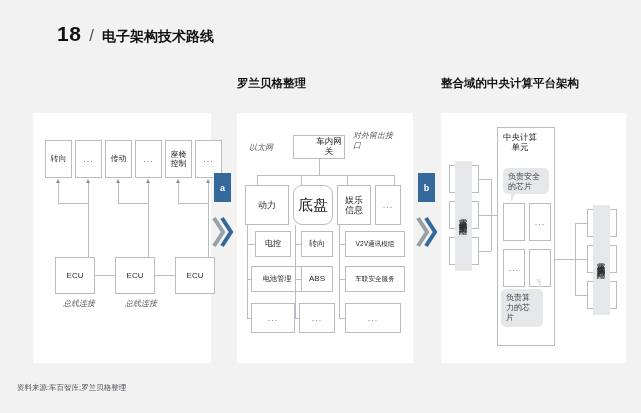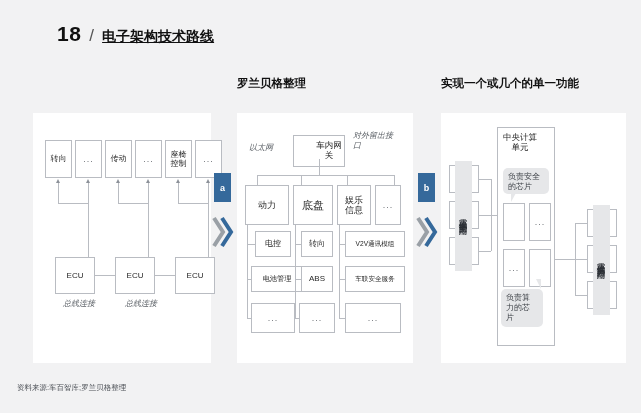--- a/index.html
+++ b/index.html
@@ -10,21 +10,21 @@
     color:#1a1a1a;
     overflow:hidden;
     position:relative;
   }
   .page{position:absolute;inset:0;}
 
   
   .title-bar{position:absolute;left:17px;top:22px;display:flex;align-items:baseline;margin-left:40px;}
   .title-num{font-size:21px;font-weight:bold;letter-spacing:.5px;color:#111;}
   .title-slash{font-size:17px;font-weight:normal;color:#555;margin:0 8px;}
-  .title-text{font-size:14px;font-weight:bold;color:#111;text-decoration:underline;}
+  .title-text{font-size:14px;font-weight:bold;color:#111;}
 
   
   .sec-head{position:absolute;font-size:11.5px;font-weight:bold;color:#111;white-space:nowrap;}
   #head-a{left:33px;top:76px;}
   #head-b{left:237px;top:76px;}
   #head-c{left:441px;top:76px;}
 
   
   .panel{position:absolute;background:#ffffff;}
   #panel-a{left:33px;top:113px;width:178px;height:250px;}
@@ -74,21 +74,21 @@
 
 <div class="page">
 
   <div class="title-bar">
     <span class="title-num">18</span>
     <span class="title-slash">/</span>
     <span class="title-text">电子架构技术路线</span>
   </div>
 
   <div class="sec-head" id="head-b">罗兰贝格整理</div>
-  <div class="sec-head" id="head-c">实现一个或几个的单一功能</div>
+  <div class="sec-head" id="head-c">整合域的中央计算平台架构</div>
 
   <div class="panel" id="panel-a">
 
     <div class="box" style="left:12px;top:27px;width:27px;height:38px;">转向</div>
     <div class="box dots" style="left:42px;top:27px;width:27px;height:38px;">...</div>
     <div class="box" style="left:72px;top:27px;width:27px;height:38px;">传动</div>
     <div class="box dots" style="left:102px;top:27px;width:27px;height:38px;">...</div>
     <div class="box" style="left:132px;top:27px;width:27px;height:38px;white-space:pre-line;text-align:center;">座椅
 控制</div>
     <div class="box dots" style="left:162px;top:27px;width:27px;height:38px;">...</div>
@@ -118,34 +118,34 @@
 
     <div class="ln h" style="left:62px;top:162px;width:20px;"></div>
     <div class="ln h" style="left:122px;top:162px;width:20px;"></div>
 
     <div class="ilabel" style="left:30px;top:186px;">总线连接</div>
     <div class="ilabel" style="left:92px;top:186px;">总线连接</div>
   </div>
 
   <div class="panel" id="panel-b">
 
-    <div class="box" style="left:56px;top:22px;width:52px;height:32px;font-size:8.5px;padding-left:20px;">车内网关</div>
+    <div class="box" style="left:56px;top:22px;width:52px;height:24px;font-size:8.5px;padding-left:20px;">车内网关</div>
 
     <div class="ilabel" style="left:12px;top:30px;">以太网</div>
     <div class="ilabel" style="left:116px;top:18px;width:44px;">对外留出接口</div>
 
     <div class="ln v" style="left:82px;top:46px;height:16px;"></div>
     <div class="ln h" style="left:20px;top:62px;width:138px;"></div>
     <div class="ln v" style="left:20px;top:62px;height:10px;"></div>
     <div class="ln v" style="left:64px;top:62px;height:10px;"></div>
     <div class="ln v" style="left:110px;top:62px;height:10px;"></div>
     <div class="ln v" style="left:157px;top:62px;height:10px;"></div>
 
     <div class="box" style="left:8px;top:72px;width:44px;height:40px;font-size:9px;">动力</div>
-    <div class="box" style="left:56px;top:72px;width:40px;height:40px;font-size:11px;">底盘</div>
+    <div class="box" style="left:56px;top:72px;width:40px;height:40px;font-size:15px;border-radius:9px;">底盘</div>
     <div class="box" style="left:100px;top:72px;width:34px;height:40px;white-space:pre-line;font-size:9px;">娱乐
 信息</div>
     <div class="box dots" style="left:138px;top:72px;width:26px;height:40px;">...</div>
 
     <div class="ln v" style="left:10px;top:112px;height:94px;"></div>
     <div class="ln h" style="left:10px;top:131px;width:8px;"></div>
     <div class="ln h" style="left:10px;top:166px;width:8px;"></div>
     <div class="ln h" style="left:10px;top:205px;width:8px;"></div>
     <div class="box" style="left:18px;top:118px;width:36px;height:26px;">电控</div>
     <div class="box small" style="left:14px;top:153px;width:52px;height:26px;">电池管理</div>

